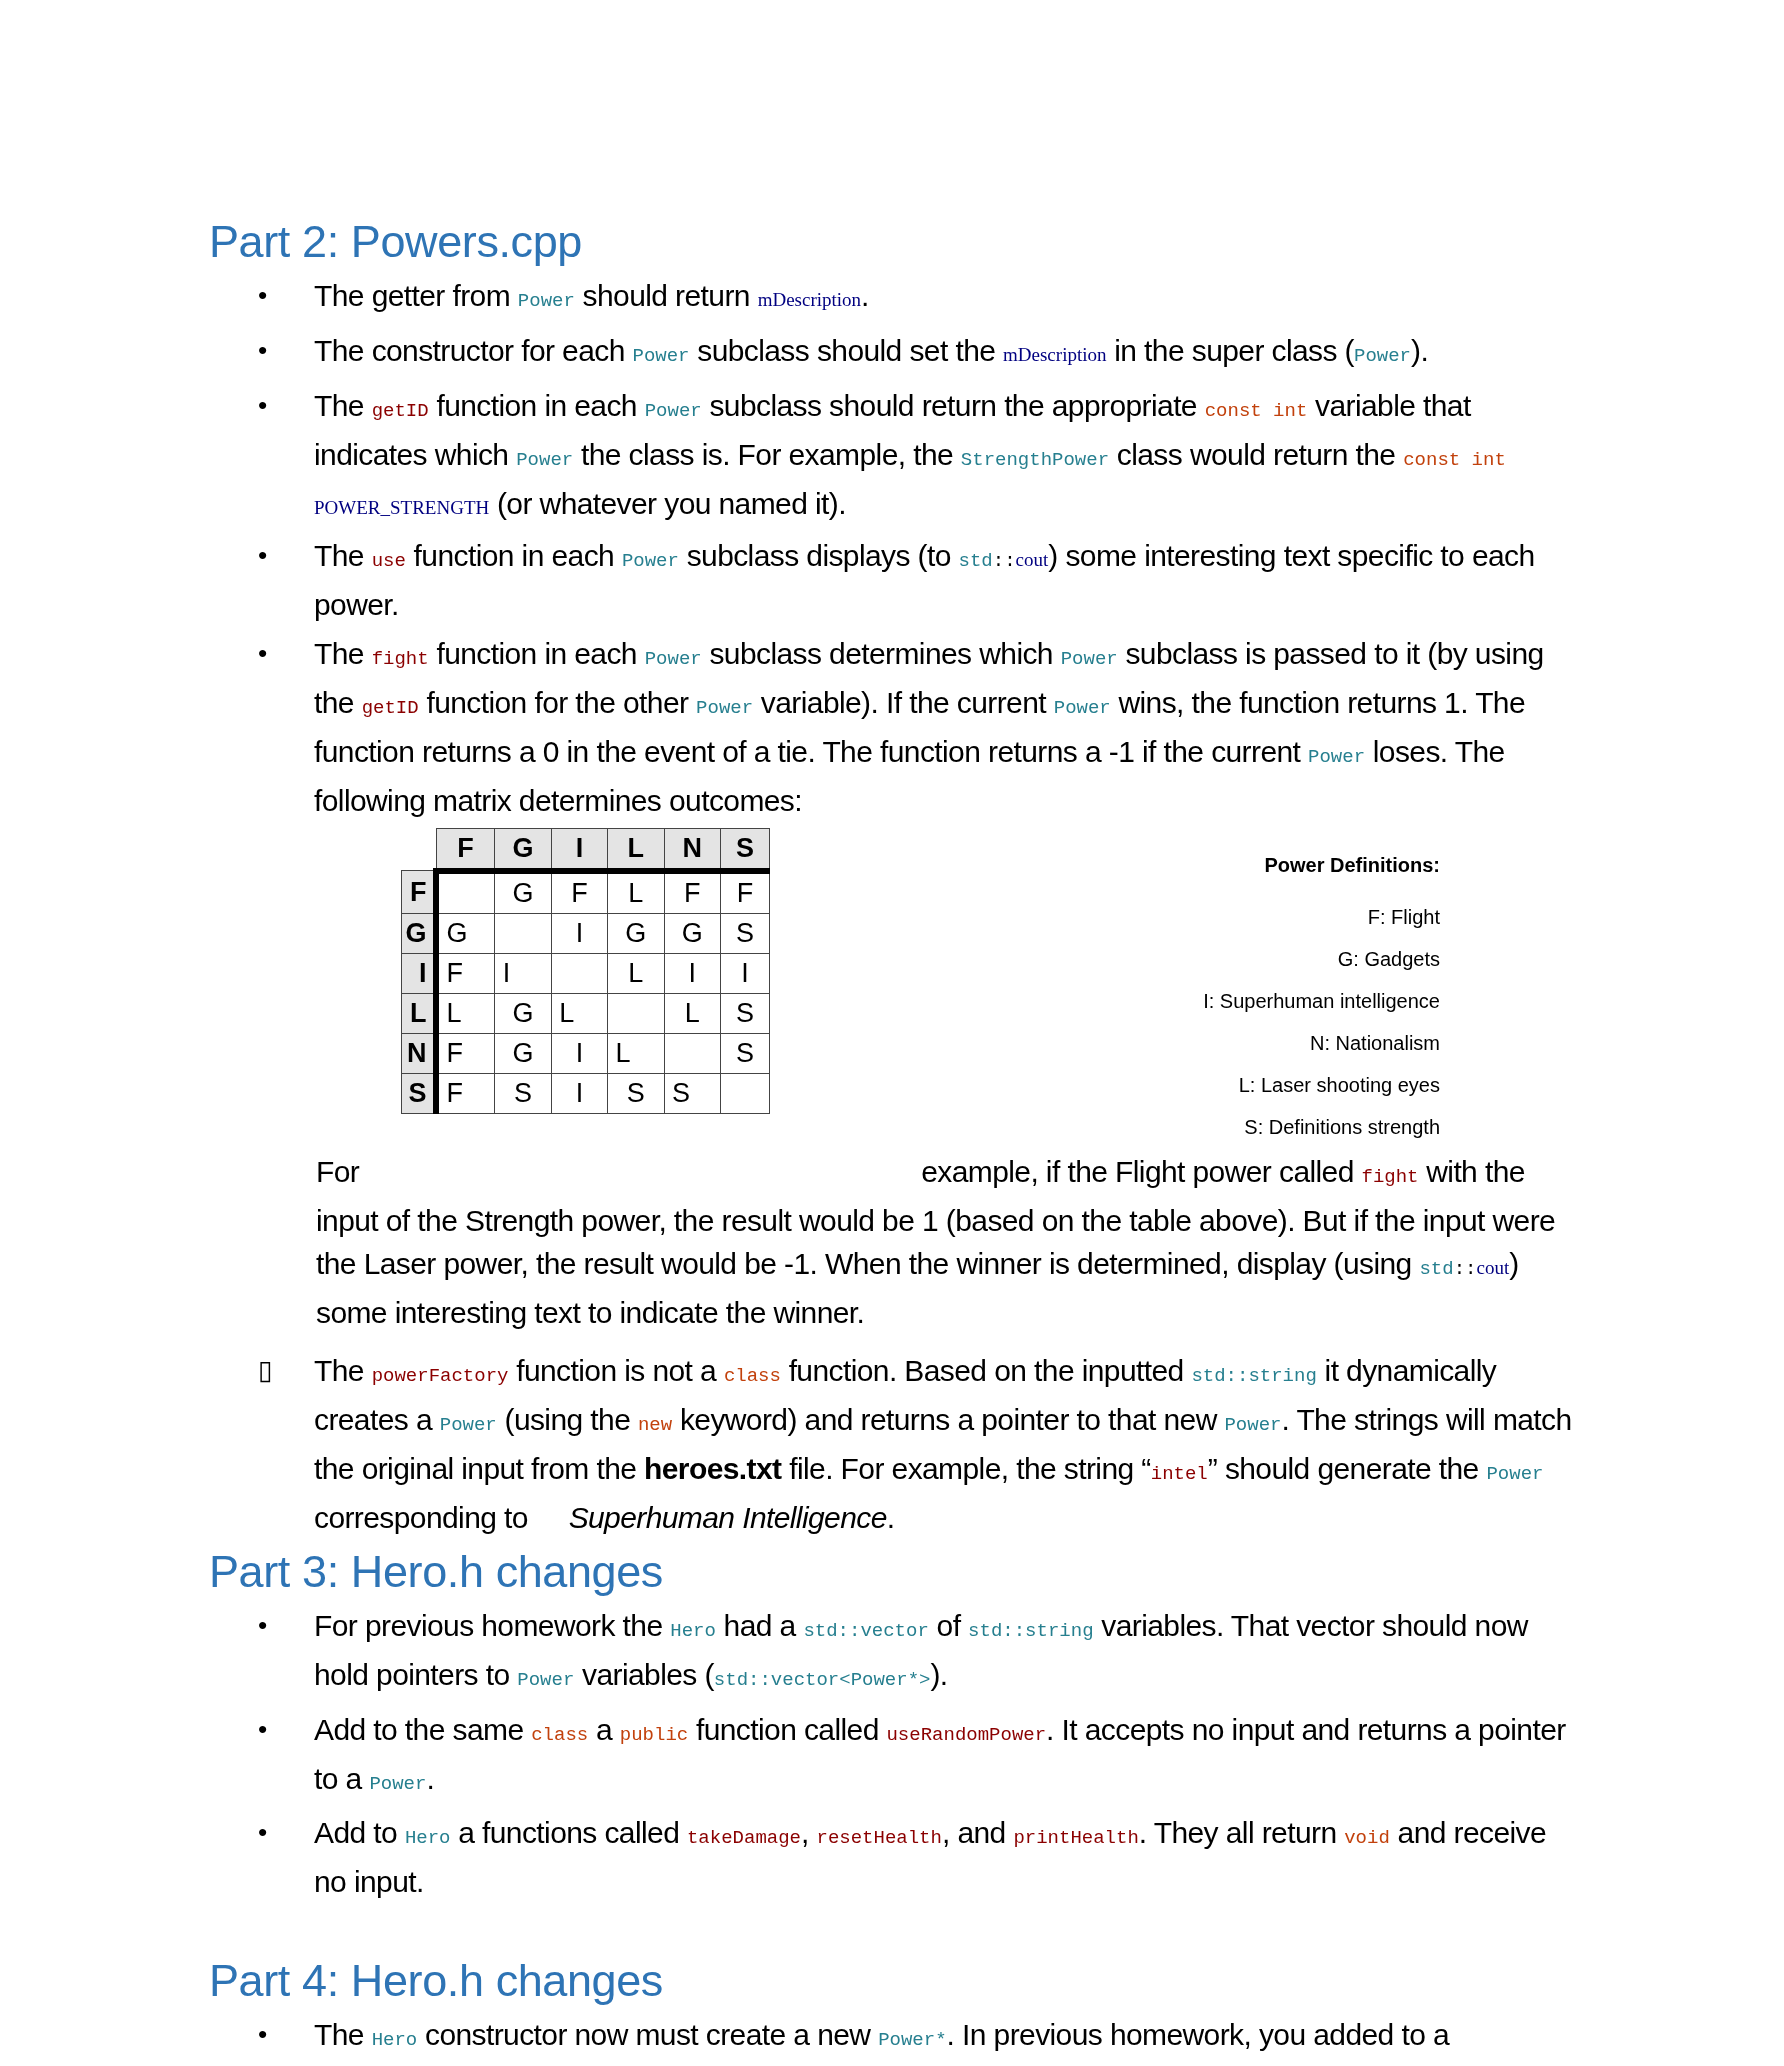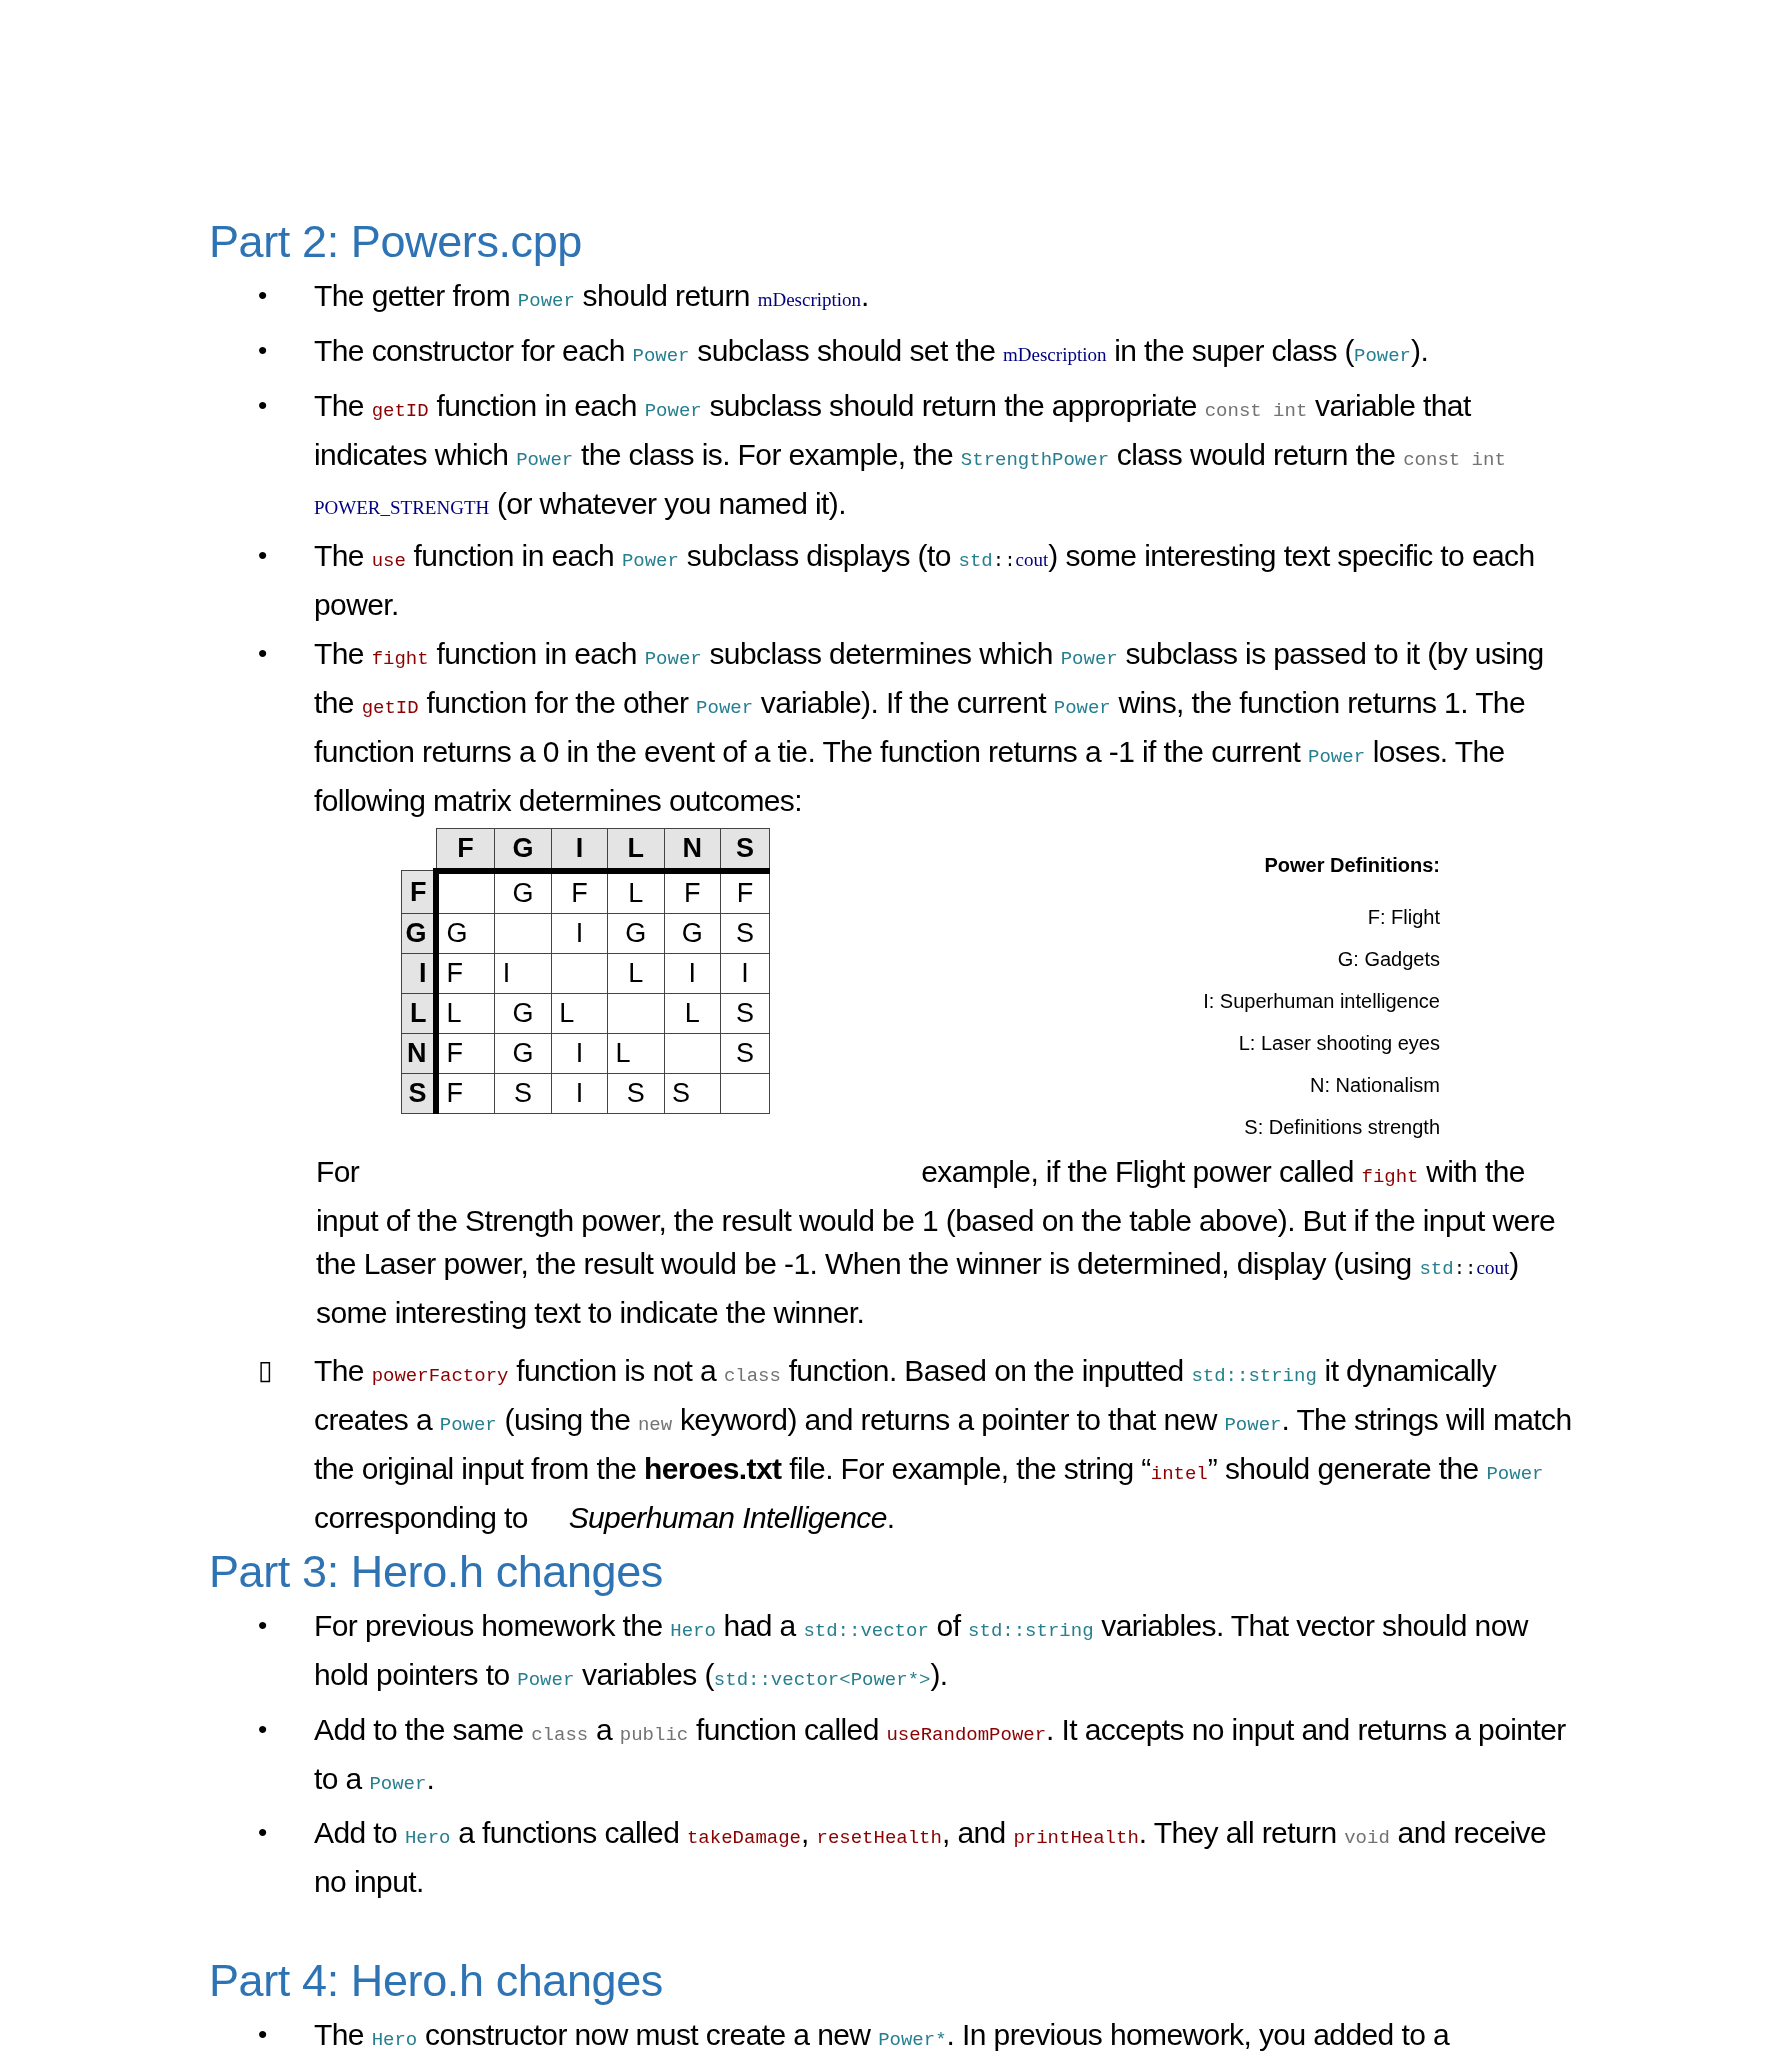--- a/index.html
+++ b/index.html
@@ -9,21 +9,21 @@
   .content { position: absolute; left: 209px; top: 215px; width: 1372px; }
   h2 { font-family: "Liberation Sans", sans-serif; font-weight: normal; color: #2e74b5;
        font-size: 45px; line-height: 54px; margin: 0; letter-spacing: -0.4px; }
   ul { list-style: none; margin: 0; padding: 0; }
   li { position: relative; padding-left: 105px; font-size: 30px; line-height: 43px;
        margin: 5px 0 5.8px 0; letter-spacing: -0.6px; }
   li .bullet { position: absolute; left: 49px; top: 0; font-size: 26.4px; }
   li .bullet.box { font-size: 26.4px; }
   code, .c { font-family: "Liberation Mono", monospace; font-size: 19px; letter-spacing: 0; }
   .type { color: #267f8f; }
-  .kw { color: #737373; }
+  .kw { color: #c2410c; }
   .fn { color: #8b0000; }
   .var { color: #000080; font-family: Liberation Serif, serif; }
   .plain { color: #000; }
   b { font-weight: bold; }
   i { font-style: italic; margin-left: 33px; }
   .matrix-block { position: relative; height: 322px; margin: 1.7px 0 0 0; }
   table.matrix { position: absolute; left: 192px; top: 0; border-collapse: collapse; font-size: 27px; }
   table.matrix td { width: 34px; height: 39px; text-align: center; border: 1.2px solid #444; padding: 0; }
   table.matrix td.hdr { background: #e4e4e4; font-weight: bold; }
   table.matrix td.corner { border: none; background: transparent; }
@@ -125,22 +125,22 @@
         </tr>
       </tbody>
         </table>
 
       <div class="defs">
         <div class="title">Power Definitions:</div>
         <div style="height:10px"></div>
         <div>F: Flight</div>
         <div>G: Gadgets</div>
         <div>I: Superhuman intelligence</div>
+        <div>N: Nationalism</div>
         <div>L: Laser shooting eyes</div>
-        <div>N: Nationalism</div>
         <div>S: Definitions strength</div>
       </div>
     </div>
 
     <div class="para-cont" style="padding-left:107px;"><span>For</span><span class="for-gap"></span><span>example, if the Flight power called </span><code class="fn">fight</code><span> with the input of the Strength power, the result would be 1 (based on the table above). But if the input were the Laser power, the result would be -1. When the winner is determined, display (using </span><code class="type">std</code><code class="plain">::</code><code class="var">cout</code><span>) some interesting text to indicate the winner.</span></div>
 
     <ul>
       <li><span class="bullet box">▯</span><span>The </span><code class="fn">powerFactory</code><span> function is not a </span><code class="kw">class</code><span> function. Based on the inputted </span><code class="type">std::string</code><span> it dynamically creates a </span><code class="type">Power</code><span> (using the </span><code class="kw">new</code><span> keyword) and returns a pointer to that new </span><code class="type">Power</code><span>. The strings will match the original input from the </span><b>heroes.txt</b><span> file. For example, the string “</span><code class="fn">intel</code><span>” should generate the </span><code class="type">Power</code><span> corresponding to </span><i>Superhuman Intelligence</i><span>.</span></li>
     </ul>
 

